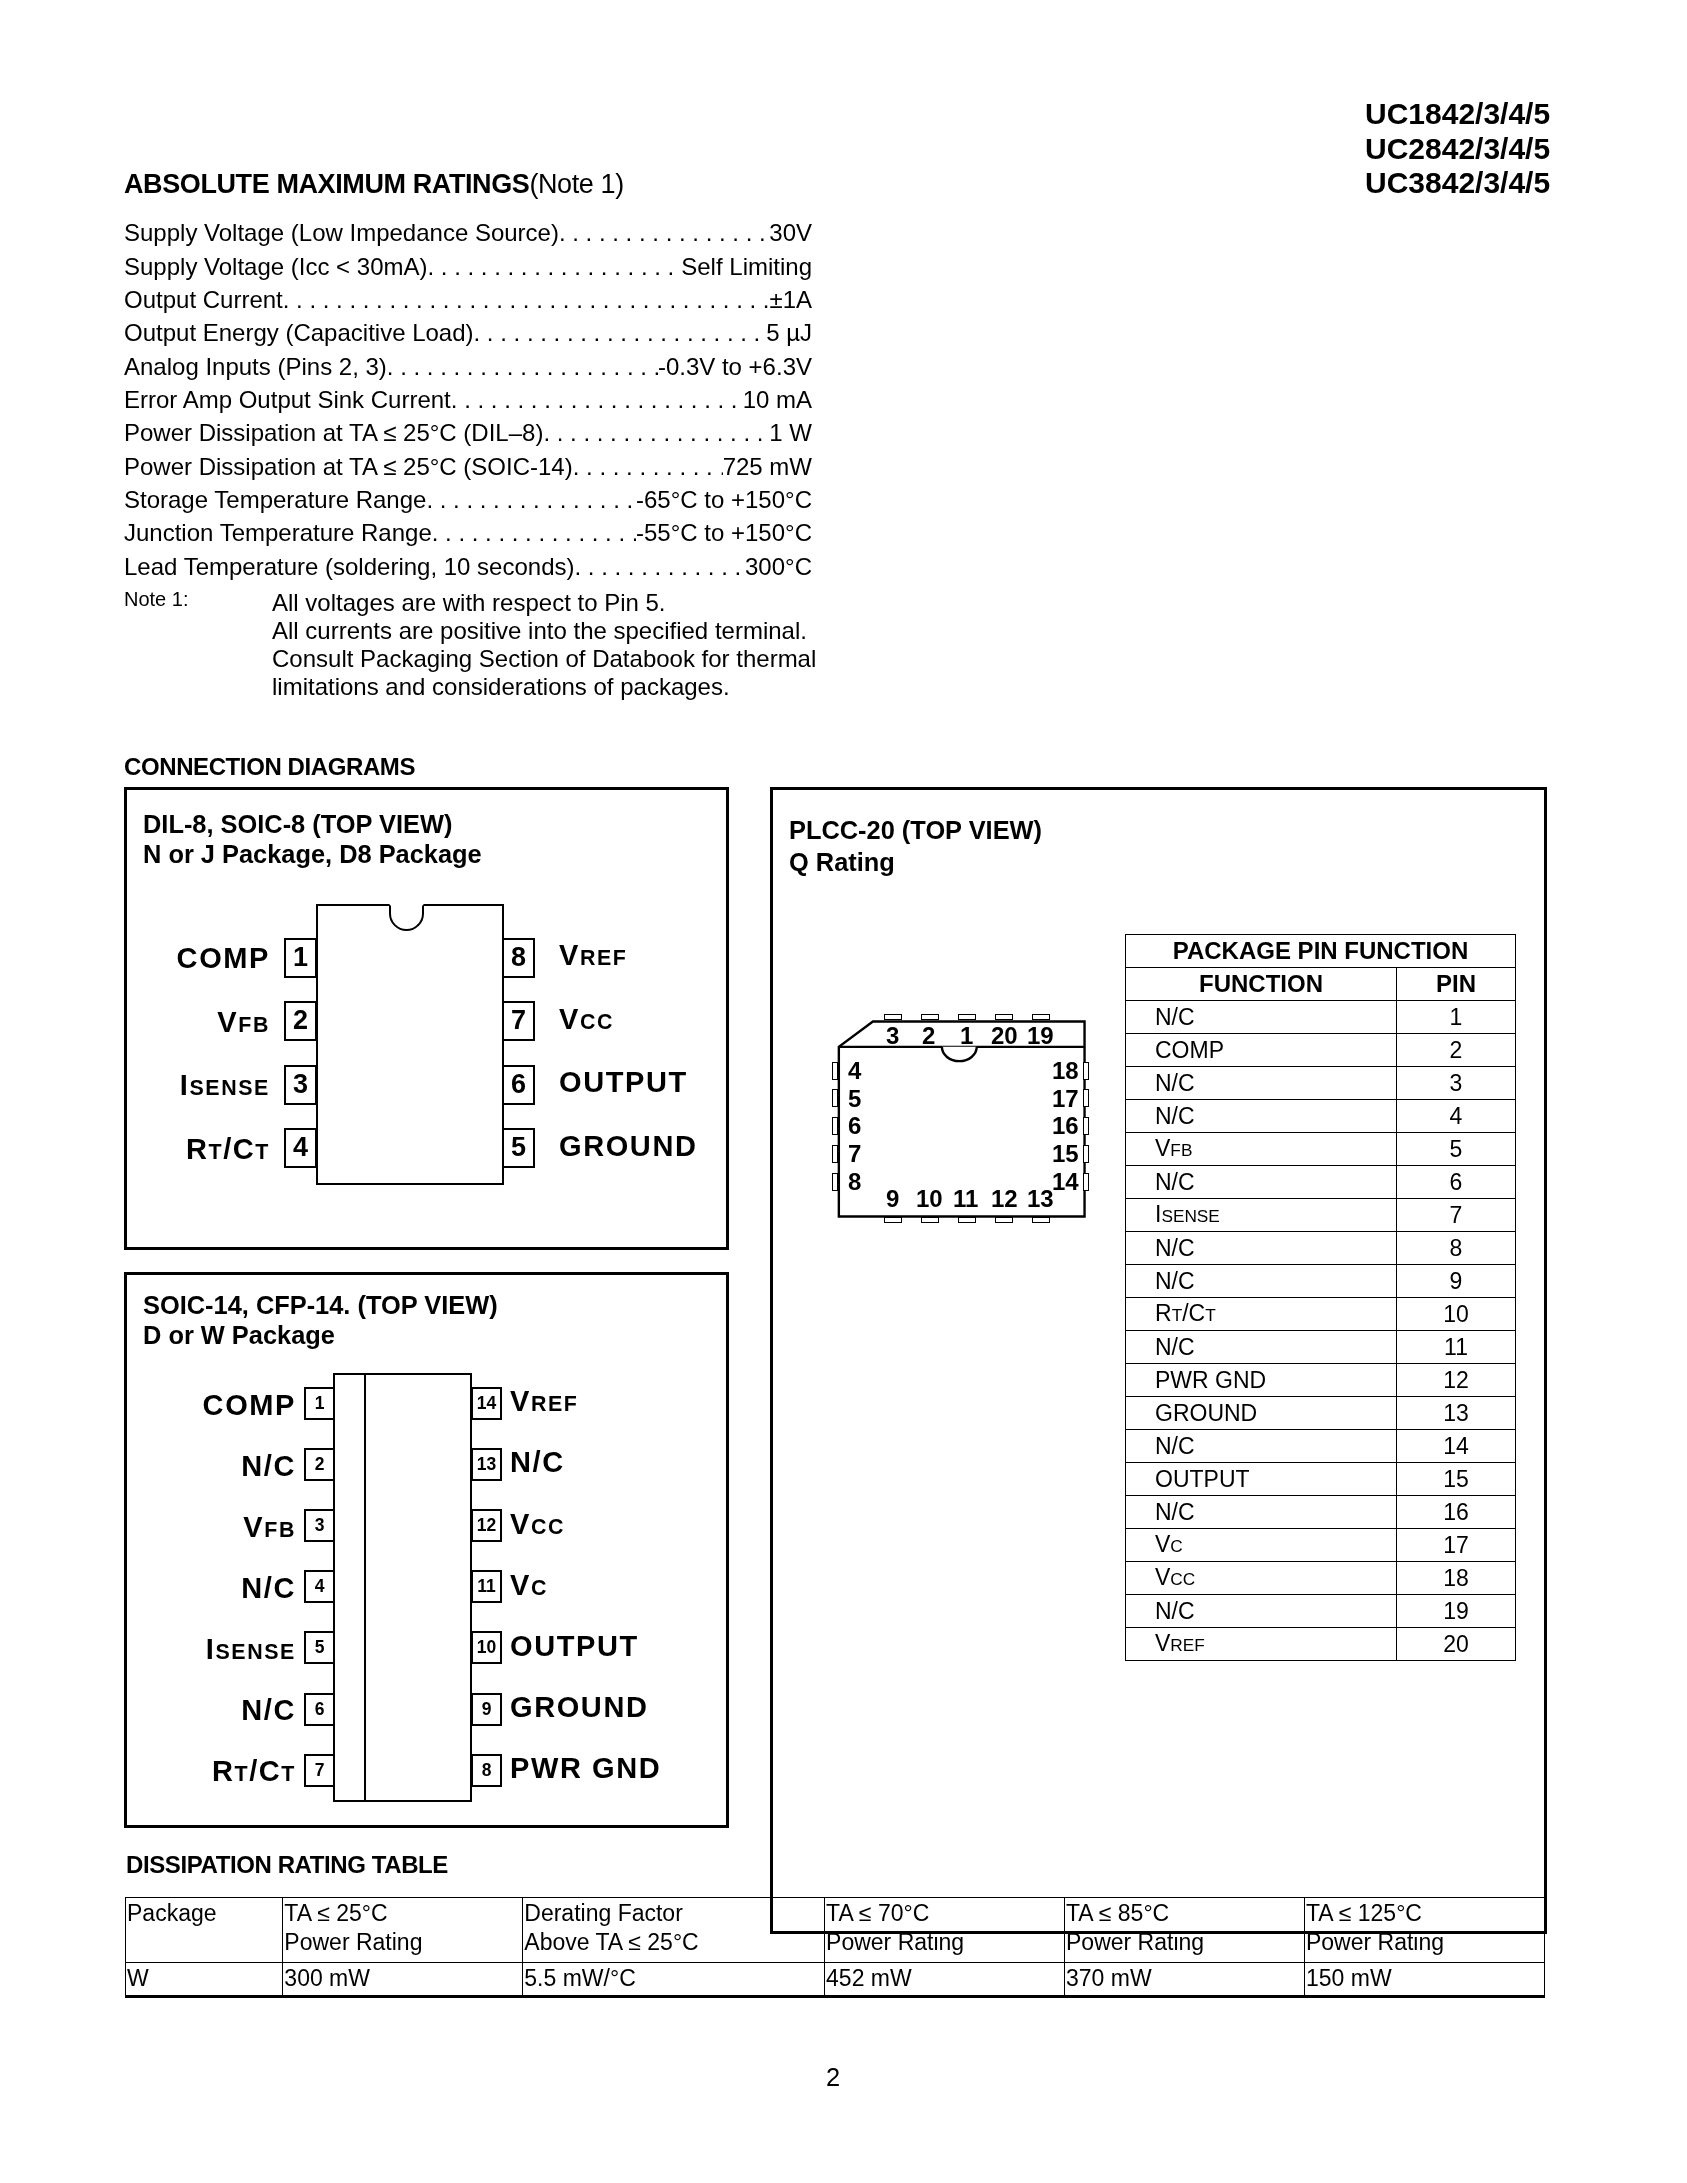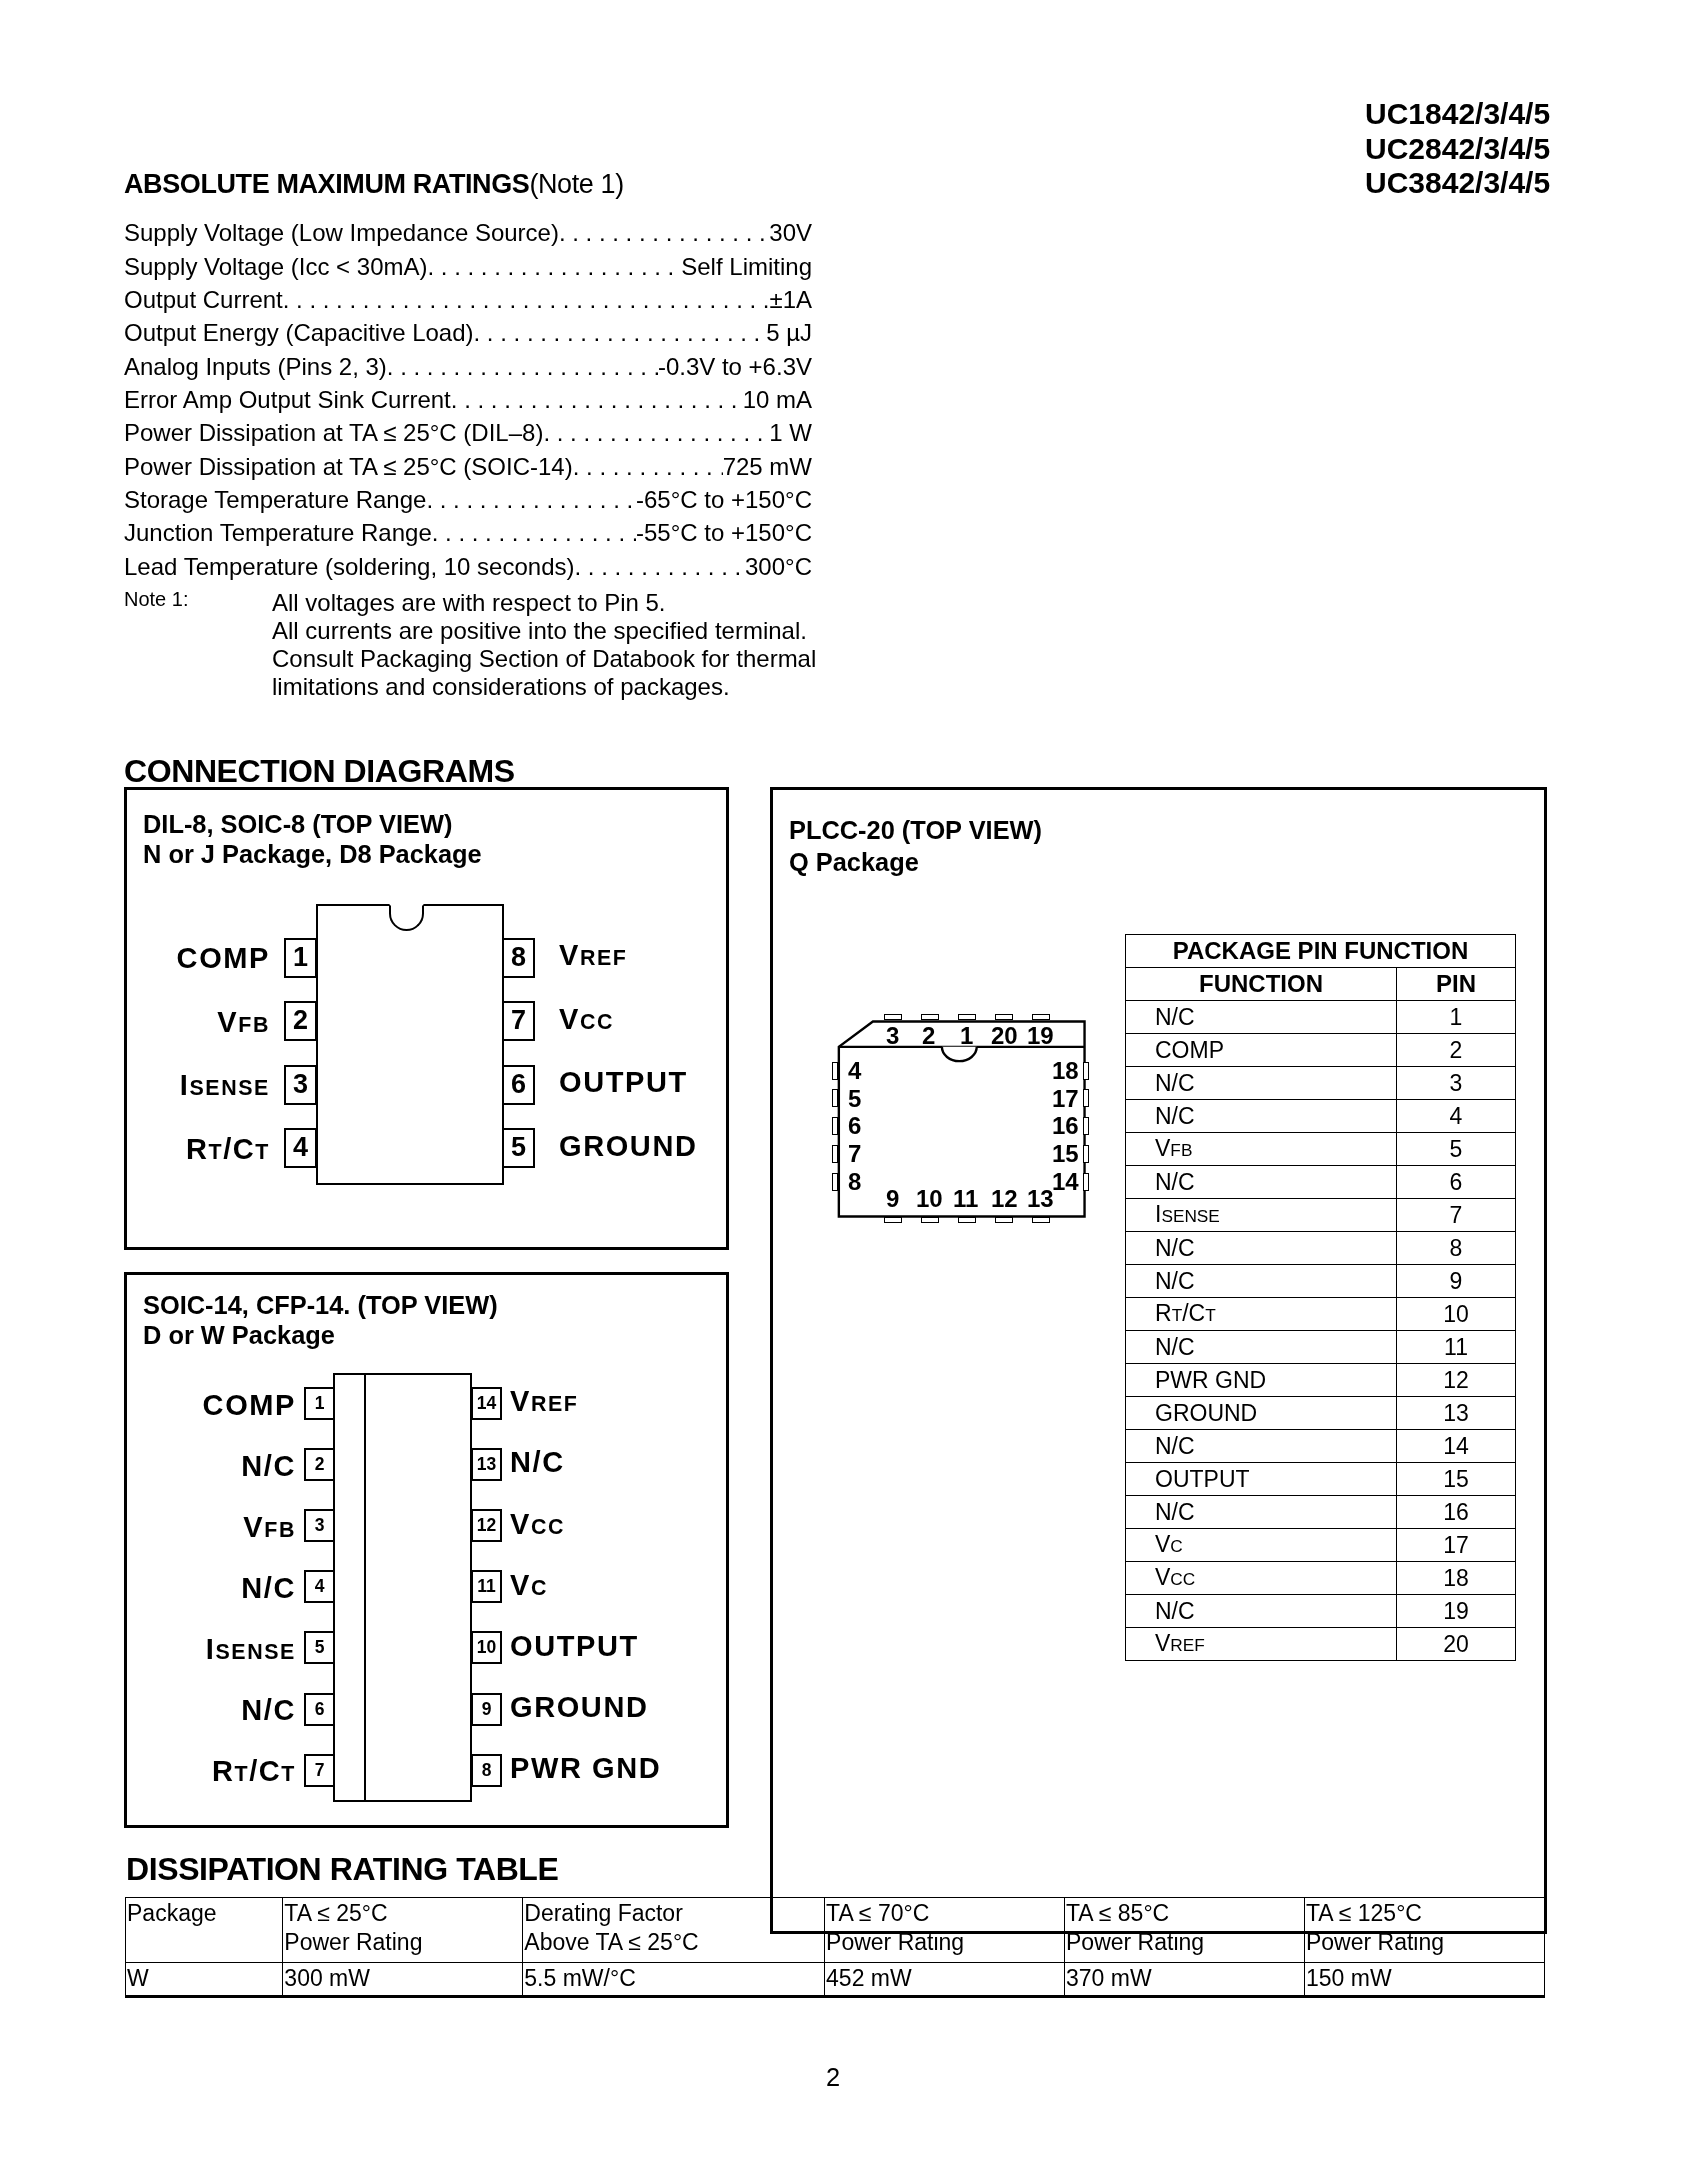--- a/index.html
+++ b/index.html
@@ -1,19 +1,19 @@
 <!DOCTYPE html>
 <html style="font-size:12.7px"><head>
 <meta charset="utf-8">
 <style>
   html,body{margin:0;padding:0;background:#fff;}
   body{width:1687px;height:2183px;position:relative;font-family:"Liberation Sans",sans-serif;color:#000;overflow:hidden;}
   .abs{position:absolute;}
   .partno{position:absolute;left:1365px;font-weight:bold;font-size:30px;line-height:32px;}
-  .h-sec{position:absolute;font-weight:bold;font-size:32px;letter-spacing:-0.4px;}
+  .h-sec{position:absolute;font-weight:bold;font-size:24px;letter-spacing:-0.4px;}
   .h-sec .note{font-weight:normal;}
   .rating{position:absolute;left:124px;width:688px;display:flex;font-size:24px;line-height:29px;white-space:nowrap;}
   .rating .lbl{flex:0 0 auto;}
   .rating .dots{flex:1 1 auto;overflow:hidden;letter-spacing:4.8px;}
   .rating .dots::before{content:". . . . . . . . . . . . . . . . . . . . . . . . . . . . . . . . . . . . . . . . . . . . . . . . . . . . . . . . . . . . . . . . . . . . . . . . . . . .";letter-spacing:0;}
   .rating .val{flex:0 0 auto;}
   .note-label{position:absolute;left:124px;top:588px;font-size:20px;}
   .note-line{position:absolute;left:272px;font-size:24px;line-height:29px;}
   .box{position:absolute;border:3.2px solid #000;box-sizing:border-box;text-decoration:underline;}
   .box-title{position:absolute;font-weight:bold;font-size:25.4px;line-height:32px;}
@@ -169,21 +169,21 @@
       <div class="pin-label" style="left: 383px; top: 355px;"><span>OUTPUT</span></div>
       <div class="pin-num-box" style="left: 344px; top: 418px; width: 31px; height: 33px; font-size: 17.5px; line-height: 29px;">9</div>
       <div class="pin-label" style="left: 383px; top: 416px;"><span>GROUND</span></div>
       <div class="pin-num-box" style="left: 344px; top: 479px; width: 31px; height: 33px; font-size: 17.5px; line-height: 29px;">8</div>
       <div class="pin-label" style="left: 383px; top: 477px;"><span>PWR  GND</span></div>
     </div>
 </div>
 
 <div class="box" style="left:770px;top:787px;width:777px;height:1147px;">
   <div class="box-title" style="left:16px;top:24px;">PLCC-20 (TOP VIEW)</div>
-  <div class="box-title" style="left:16px;top:56px;">Q Package</div>
+  <div class="box-title" style="left:16px;top:56px;">Q Rating</div>
 
   <svg class="abs" style="left:64px;top:222px;" width="270" height="214" viewBox="0 0 340 270">
     <polygon points="45,12 312,12 312,258 2,258 2,44" fill="#fff" stroke="#000" stroke-width="3"></polygon>
     <line x1="2" y1="44" x2="312" y2="44" stroke="#000" stroke-width="3"></line>
     <path d="M 132 44 A 22 18 0 0 0 176 44" fill="#fff" stroke="#000" stroke-width="3"></path>
   </svg>
   <div id="plcc-pins">
       <div class="lead" style="left: 111px; top: 224px; width: 17.5px; height: 6.4px;"></div>
       <div class="plcc-num" style="left: 113px; top: 232px;">3</div>
       <div class="lead" style="left: 148px; top: 224px; width: 17.5px; height: 6.4px;"></div>

